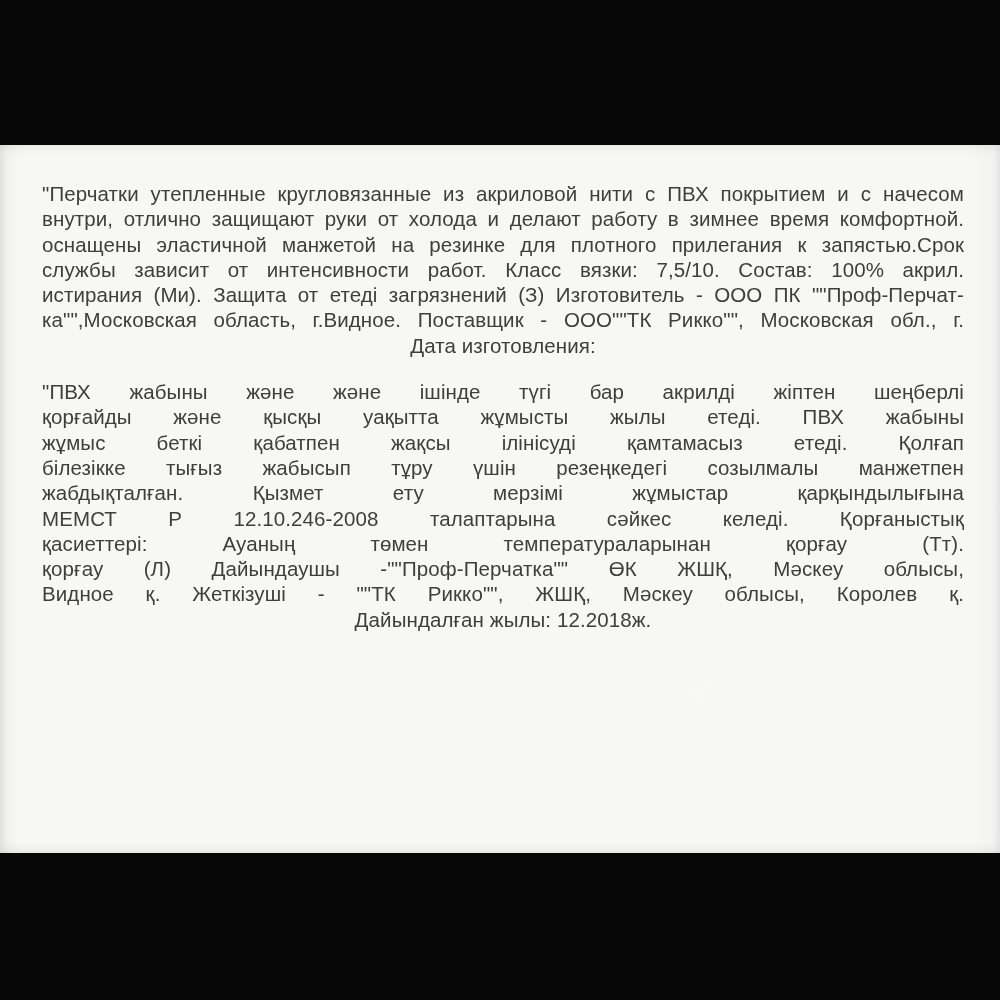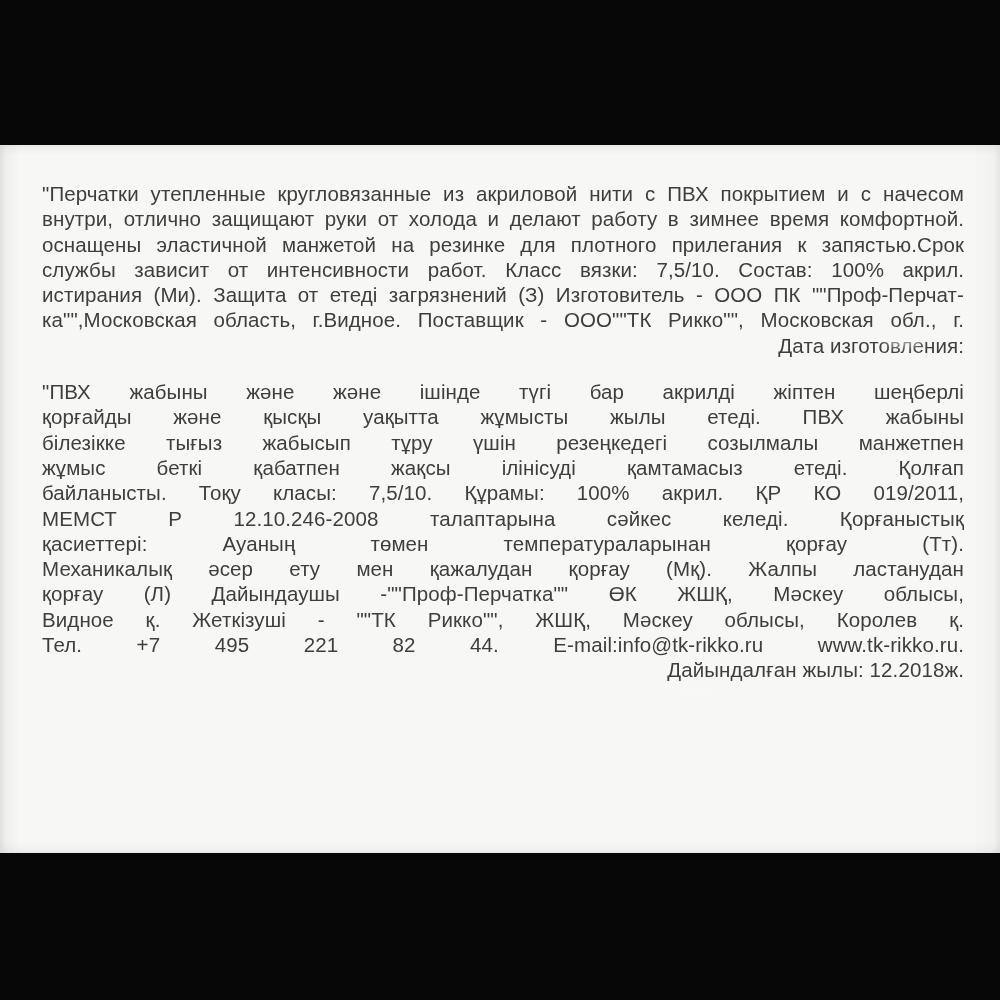--- a/index.html
+++ b/index.html
@@ -21,21 +21,21 @@
     position:absolute;
     left:42px;top:36px;
     width:922px;
     color:#3e3e3e;
   }
   .para{margin:0 0 21px 0;}
   .line{
     font-size:20.5px;
     line-height:25.3px;
     white-space:nowrap;
-    text-align:right;
+    text-align:center;
     letter-spacing:0.1px;
   }
   .line.just{
     white-space:normal;
     text-align:justify;
     text-align-last:justify;
     overflow:hidden;
     height:25.3px;
   }
   .smudge{
@@ -61,29 +61,27 @@
         <div class="line just">оснащены эластичной манжетой на резинке для плотного прилегания к запястью.Срок</div>
         <div class="line just">службы зависит от интенсивности работ. Класс вязки: 7,5/10. Состав: 100% акрил.</div>
         <div class="line just">истирания (Ми). Защита от етеді загрязнений (З)  Изготовитель - ООО ПК ""Проф-Перчат-</div>
         <div class="line just">ка"",Московская область, г.Видное. Поставщик - ООО""ТК Рикко"", Московская обл., г.</div>
         <div class="line">Дата изготовления:</div>
       </div>
 
       <div class="para">
         <div class="line just">"ПВХ жабыны және және ішінде түгі бар акрилді жіптен шеңберлі</div>
         <div class="line just">қорғайды және қысқы уақытта жұмысты жылы етеді. ПВХ жабыны</div>
+        <div class="line just">жұмыс беткі қабатпен жақсы ілінісуді қамтамасыз етеді. Қолғап</div>
         <div class="line just">білезікке тығыз жабысып тұру үшін резеңкедегі созылмалы манжетпен</div>
-        <div class="line just">жұмыс беткі қабатпен жақсы ілінісуді қамтамасыз етеді. Қолғап</div>
-        <div class="line just">байланысты. Тоқу класы: 7,5/10. Құрамы: 100% акрил. ҚР КО 019/2011,</div>
+        <div class="line just">жабдықталған. Қызмет ету мерзімі жұмыстар қарқындылығына</div>
         <div class="line just">МЕМСТ Р 12.10.246-2008 талаптарына сәйкес келеді. Қорғаныстық</div>
         <div class="line just">қасиеттері: Ауаның төмен температураларынан қорғау (Тт).</div>
-        <div class="line just">Механикалық әсер ету мен қажалудан қорғау (Мқ). Жалпы ластанудан</div>
         <div class="line just">қорғау (Л) Дайындаушы -""Проф-Перчатка"" ӨК ЖШҚ, Мәскеу облысы,</div>
         <div class="line just">Видное қ. Жеткізуші - ""ТК Рикко"", ЖШҚ, Мәскеу облысы, Королев қ.</div>
-        <div class="line just">Тел. +7 495 221 82 44. E-mail:info@tk-rikko.ru www.tk-rikko.ru.</div>
         <div class="line">Дайындалған жылы: 12.2018ж.</div>
       </div>
 
     </div>
   </div>
   <div class="smudge s1"></div>
   <div class="smudge s2"></div>
 </div>
 
 </body></html>

